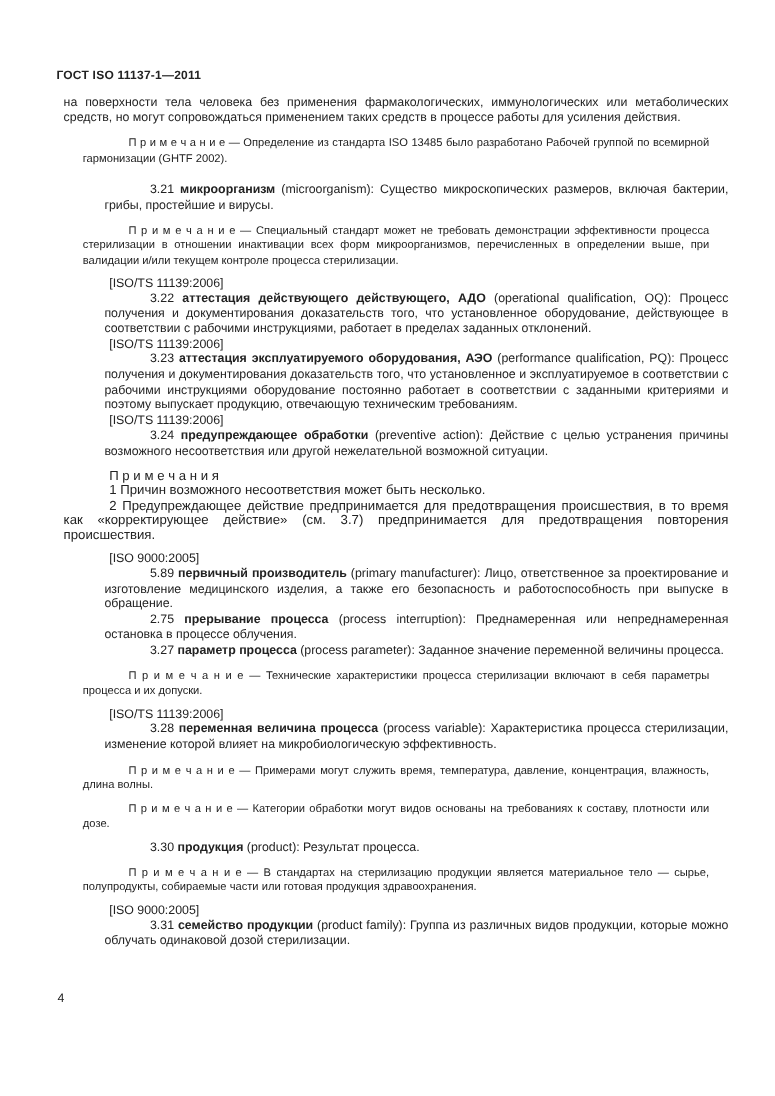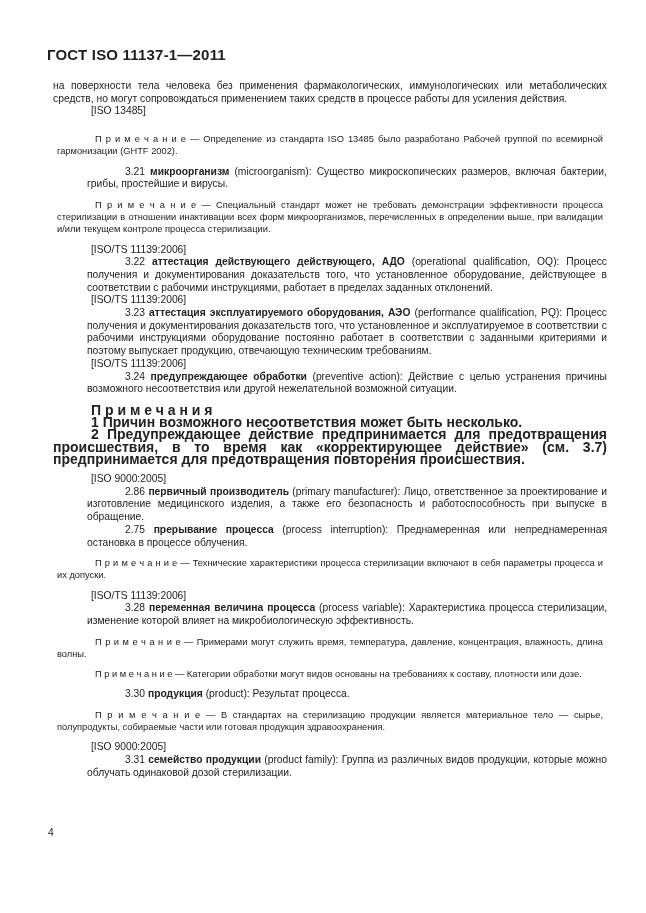--- a/index.html
+++ b/index.html
@@ -6,23 +6,23 @@
   body {
     width: 646px; height: 913px;
     background: #ffffff;
     position: relative;
     font-family: "Liberation Sans", sans-serif;
     color: #222222;
     overflow: hidden;
   }
   .doc-header {
     position: absolute;
-    left: 47px; top: 46px;
+    left: 47px; top: 58px;
     font-weight: bold;
-    font-size: 15px;
+    font-size: 10px;
     letter-spacing: 0.2px;
     white-space: nowrap;
   }
   #content {
     position: absolute;
     left: 53px; top: 80px;
     width: 554px;
   }
   .para {
     font-size: 10.3px;
@@ -34,67 +34,66 @@
   .ref {
     font-size: 10.3px;
     line-height: 12.7px;
     padding-left: 38px;
   }
   .note {
     font-size: 9.3px;
     line-height: 12.2px;
     text-align: justify;
     text-indent: 38px;
-    margin: 8px 4px;
+    margin: 8px 16px;
   }
   
   #content > div:nth-child(3) { margin-top: 15px; }
   .notes-group {
-    font-size: 14px;
+    font-size: 11px;
     line-height: 12.2px;
     margin: 8px 0;
-    font-weight: bold;
   }
   .notes-label { padding-left: 38px; }
   .note-item {
     text-align: justify;
     text-indent: 38px;
   }
   .term-name { font-weight: bold; }
   .page-number {
     position: absolute;
     left: 48px; top: 827px;
     font-size: 10.3px;
   }
 </style>
 </head>
 <body>
 
 <div class="doc-header">ГОСТ ISO 11137-1—2011</div>
 
 <div id="content">
     <div class="para">на поверхности тела человека без применения фармакологических, иммунологических или метаболических средств, но могут сопровождаться применением таких средств в процессе работы для усиления действия.</div>
-    <div class="ref">[ISO 13485]</div>
     <div class="note"><span class="note-label">П р и м е ч а н и е</span> <span>— Определение из стандарта ISO 13485 было разработано Рабочей группой по всемирной гармонизации (GHTF 2002).</span></div>
     <div class="para indent"><span class="term-num">3.21</span> <span class="term-name">микроорганизм</span> <span>(microorganism): Существо микроскопических размеров, включая бактерии, грибы, простейшие и вирусы.</span></div>
     <div class="note"><span class="note-label">П р и м е ч а н и е</span> <span>— Специальный стандарт может не требовать демонстрации эффективности процесса стерилизации в отношении инактивации всех форм микроорганизмов, перечисленных в определении выше, при валидации и/или текущем контроле процесса стерилизации.</span></div>
     <div class="ref">[ISO/TS 11139:2006]</div>
     <div class="para indent"><span class="term-num">3.22</span> <span class="term-name">аттестация действующего действующего, АДО</span> <span>(operational qualification, OQ): Процесс получения и документирования доказательств того, что установленное оборудование, действующее в соответствии с рабочими инструкциями, работает в пределах заданных отклонений.</span></div>
     <div class="ref">[ISO/TS 11139:2006]</div>
     <div class="para indent"><span class="term-num">3.23</span> <span class="term-name">аттестация эксплуатируемого оборудования, АЭО</span> <span>(performance qualification, PQ): Процесс получения и документирования доказательств того, что установленное и эксплуатируемое в соответствии с рабочими инструкциями оборудование постоянно работает в соответствии с заданными критериями и поэтому выпускает продукцию, отвечающую техническим требованиям.</span></div>
     <div class="ref">[ISO/TS 11139:2006]</div>
     <div class="para indent"><span class="term-num">3.24</span> <span class="term-name">предупреждающее обработки</span> <span>(preventive action): Действие с целью устранения причины возможного несоответствия или другой нежелательной возможной ситуации.</span></div>
     <div class="notes-group">
       <div class="notes-label">П р и м е ч а н и я</div>
       <div class="note-item">1 Причин возможного несоответствия может быть несколько.</div>
       <div class="note-item">2 Предупреждающее действие предпринимается для предотвращения происшествия, в то время как «корректирующее действие» (см. 3.7) предпринимается для предотвращения повторения происшествия.</div>
     </div>
     <div class="ref">[ISO 9000:2005]</div>
-    <div class="para indent"><span class="term-num">2.86</span> <span class="term-name">первичный производитель</span> <span>(primary manufacturer): Лицо, ответственное за проектирование и изготовление медицинского изделия, а также его безопасность и работоспособность при выпуске в обращение.</span></div>
+    <div class="para indent"><span class="term-num">5.89</span> <span class="term-name">первичный производитель</span> <span>(primary manufacturer): Лицо, ответственное за проектирование и изготовление медицинского изделия, а также его безопасность и работоспособность при выпуске в обращение.</span></div>
     <div class="para indent"><span class="term-num">2.75</span> <span class="term-name">прерывание процесса</span> <span>(process interruption): Преднамеренная или непреднамеренная остановка в процессе облучения.</span></div>
+    <div class="para indent"><span class="term-num">3.27</span> <span class="term-name">параметр процесса</span> <span>(process parameter): Заданное значение переменной величины процесса.</span></div>
     <div class="note"><span class="note-label">П р и м е ч а н и е</span> <span>— Технические характеристики процесса стерилизации включают в себя параметры процесса и их допуски.</span></div>
     <div class="ref">[ISO/TS 11139:2006]</div>
     <div class="para indent"><span class="term-num">3.28</span> <span class="term-name">переменная величина процесса</span> <span>(process variable): Характеристика процесса стерилизации, изменение которой влияет на микробиологическую эффективность.</span></div>
     <div class="note"><span class="note-label">П р и м е ч а н и е</span> <span>— Примерами могут служить время, температура, давление, концентрация, влажность, длина волны.</span></div>
     <div class="note"><span class="note-label">П р и м е ч а н и е</span> <span>— Категории обработки могут видов основаны на требованиях к составу, плотности или дозе.</span></div>
     <div class="para indent"><span class="term-num">3.30</span> <span class="term-name">продукция</span> <span>(product): Результат процесса.</span></div>
     <div class="note"><span class="note-label">П р и м е ч а н и е</span> <span>— В стандартах на стерилизацию продукции является материальное тело — сырье, полупродукты, собираемые части или готовая продукция здравоохранения.</span></div>
     <div class="ref">[ISO 9000:2005]</div>
     <div class="para indent"><span class="term-num">3.31</span> <span class="term-name">семейство продукции</span> <span>(product family): Группа из различных видов продукции, которые можно облучать одинаковой дозой стерилизации.</span></div>
   </div>

